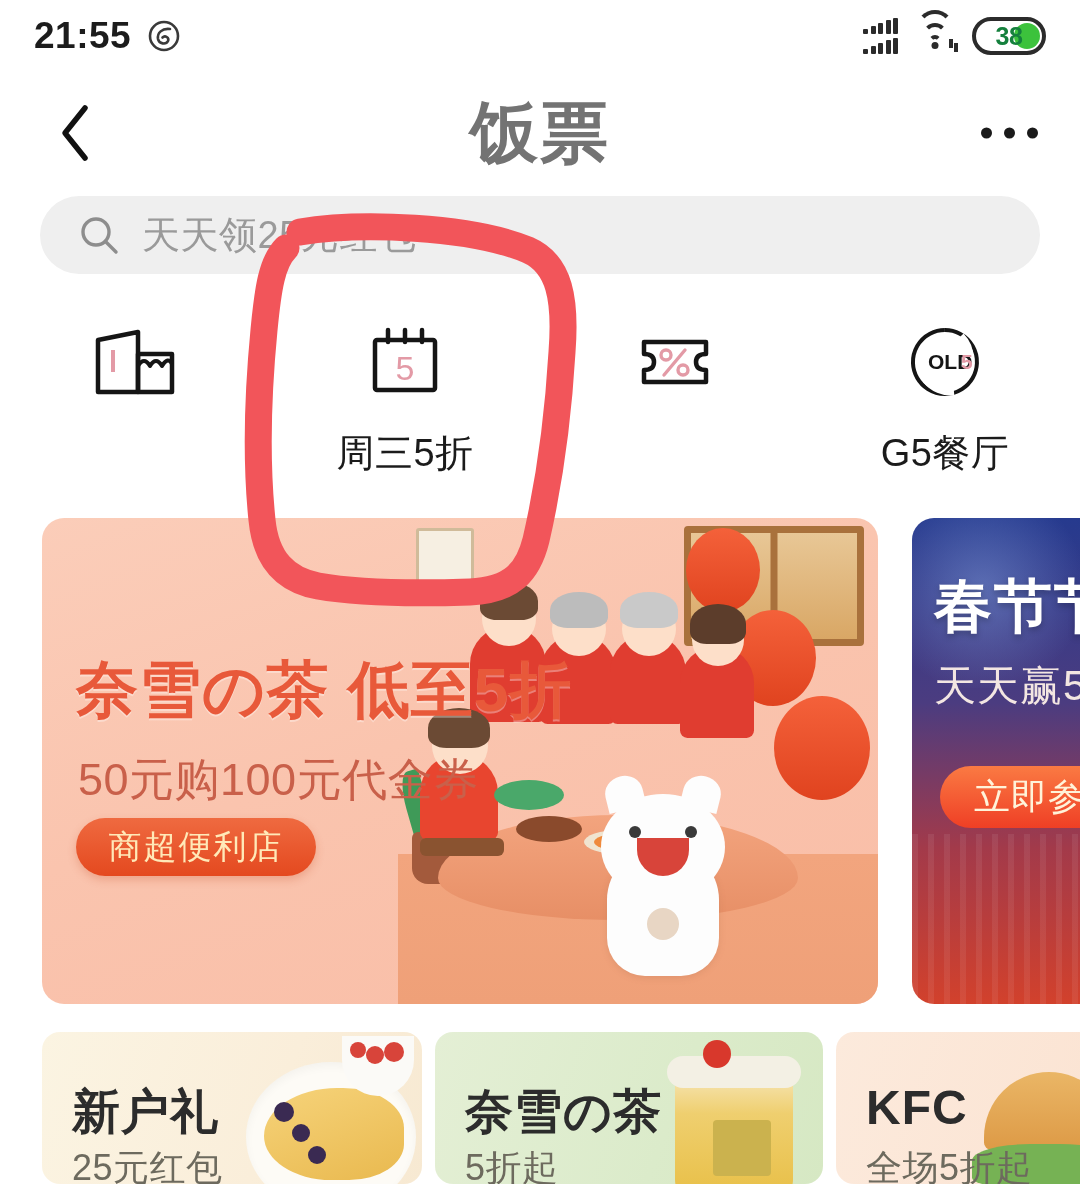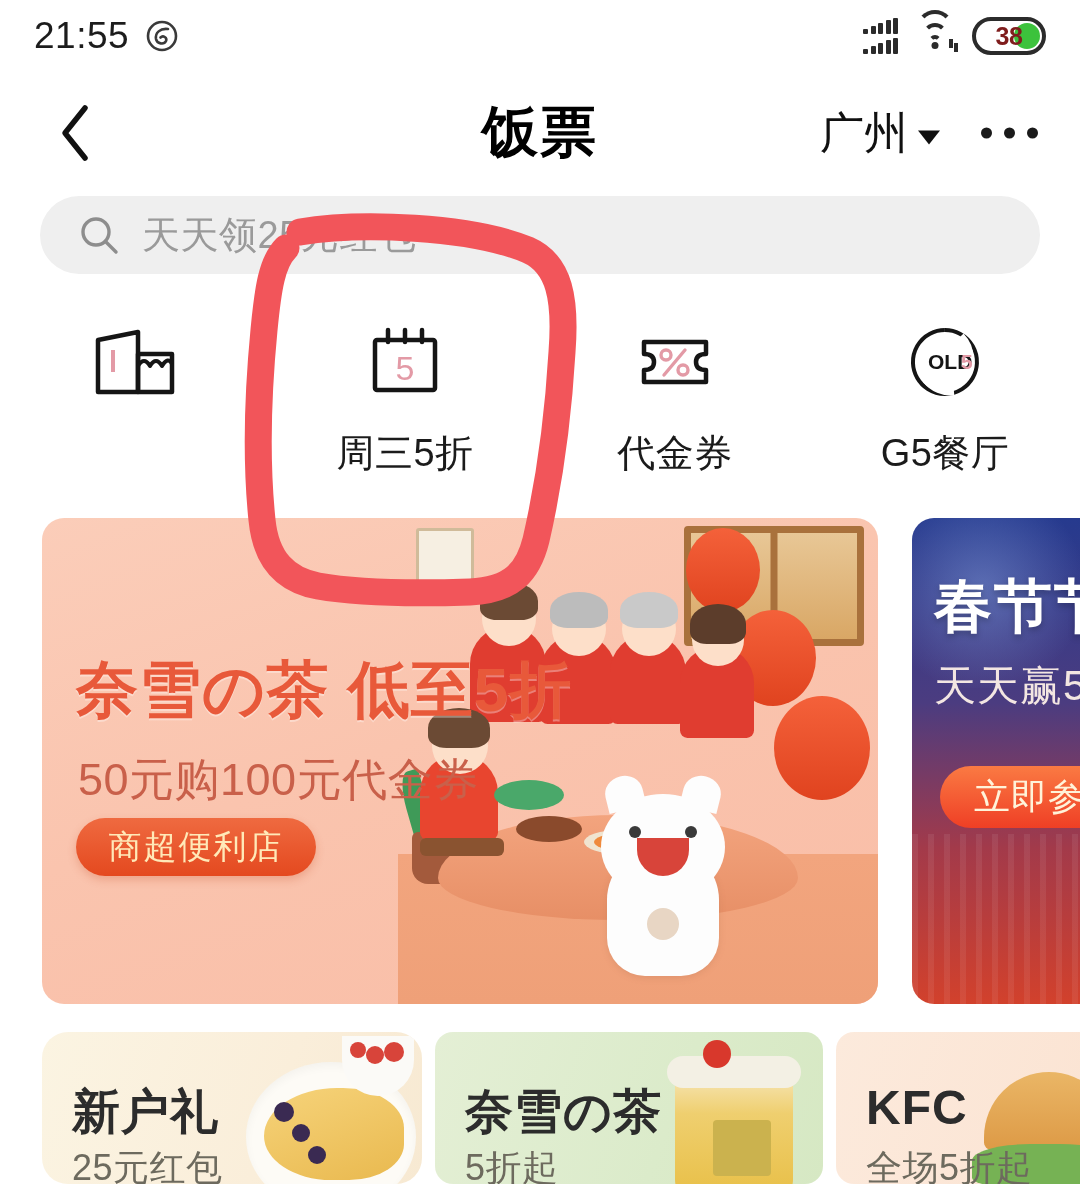--- a/index.html
+++ b/index.html
@@ -9,21 +9,21 @@
     background:#ffffff; position:relative;
   }
 
   
   .statusbar{
     position:absolute; left:0; top:0; width:1080px; height:72px;
     display:flex; align-items:center; justify-content:space-between;
     padding:0 34px;
   }
   .sb-left{ display:flex; align-items:center; gap:16px; }
-  .sb-time{ font-size:37px; color:#1c1c1c; letter-spacing:0.5px; font-weight:400; }
+  .sb-time{ font-size:37px; color:#1c1c1c; letter-spacing:0.5px; font-weight:700; }
   .sb-right{ display:flex; align-items:center; gap:17px; }
 
   .signal-dual{ display:flex; flex-direction:column; gap:4px; }
   .signal-row{ display:flex; align-items:flex-end; gap:2.5px; height:16px; }
   .signal-row i{ display:block; width:5px; background:#2b2b2b; border-radius:1px; }
   .signal-row i:nth-child(1){ height:5px; }
   .signal-row i:nth-child(2){ height:8px; }
   .signal-row i:nth-child(3){ height:11px; }
   .signal-row i:nth-child(4){ height:14px; }
   .signal-row i:nth-child(5){ height:16px; }
@@ -53,40 +53,40 @@
   .battery{
     width:74px; height:38px; border:4px solid #2b2b2b; border-radius:19px;
     display:flex; align-items:center; justify-content:center; position:relative;
     background:#fff; overflow:hidden;
   }
   .battery .fill{
     position:absolute; right:2px; top:2px; bottom:2px; width:26px;
     background:#3cc23c; border-radius:15px;
   }
   .battery .lvl{
-    position:relative; font-size:25px; font-weight:700; color:#7f1d1d;
+    position:relative; font-size:25px; font-weight:700; color:#15803d;
     letter-spacing:-0.5px; z-index:2;
   }
 
   .music-icon{ width:34px; height:34px; position:relative; }
   .music-icon svg{ display:block; }
 
   
   .header{
     position:absolute; left:0; top:78px; width:1080px; height:110px;
     display:flex; align-items:center;
   }
   .back-btn{
     position:absolute; left:45px; top:50%; transform:translateY(-50%);
     width:60px; height:70px; display:flex; align-items:center; justify-content:center;
   }
   .back-btn svg{ display:block; }
   .page-title{
     position:absolute; left:50%; top:50%; transform:translate(-50%,-50%);
-    font-size:56px; font-weight:700; color:#000000; letter-spacing:2px;
+    font-size:68px; font-weight:700; color:#737373; letter-spacing:2px;
   }
   .city-wrap{
     position:absolute; right:140px; top:50%; transform:translateY(-50%);
     display:flex; align-items:center; gap:10px;
   }
   .city-name{ font-size:44px; color:#101010; font-weight:400; }
   .caret{
     width:0; height:0; border-left:11px solid transparent;
     border-right:11px solid transparent; border-top:14px solid #101010;
     margin-top:8px;
@@ -240,21 +240,21 @@
   .cards{ position:absolute; left:0; top:1032px; width:1080px; height:152px; }
   .card{ position:absolute; top:0; height:152px; border-radius:18px; overflow:hidden; }
   .card-title{
     position:absolute; left:30px; top:48px; font-size:48px; font-weight:700;
     color:#2c2c2c; letter-spacing:1px; white-space:nowrap;
   }
   .card-sub{
     position:absolute; left:30px; top:112px; font-size:36px;
     color:#6b6b6b; letter-spacing:0.5px; white-space:nowrap;
   }
-  .card1{ left:42px; width:380px; background:linear-gradient(110deg,#fbf4e2 0%,#faeeda 60%,#f7e9d2 100%);border-radius:26px; }
+  .card1{ left:42px; width:380px; background:linear-gradient(110deg,#fbf4e2 0%,#faeeda 60%,#f7e9d2 100%); }
   .card2{ left:435px; width:388px; background:linear-gradient(110deg,#e4efd5 0%,#dbebca 60%,#d6e8c3 100%); }
   .card3{ left:836px; width:268px; background:linear-gradient(110deg,#fceadc 0%,#fbe3d2 100%); }
   .card1 .card-sub, .card2 .card-sub, .card3 .card-sub{ color:#6d6a5e; }
 
   .card-img{ position:absolute; right:0; top:0; height:152px; }
   .food-plate{
     position:absolute; right:6px; top:30px; width:170px; height:150px;
     background:#fdfbf6; border-radius:50%;
     box-shadow:inset 0 4px 10px rgba(0,0,0,0.04);
   }
@@ -348,24 +348,20 @@
   </div>
 </div>
 
 <div class="header">
   <div class="back-btn">
     <svg width="34" height="58" viewBox="0 0 34 58">
       <path d="M27 4 L7 29 L27 54" fill="none" stroke="#111" stroke-width="5.5" stroke-linecap="round" stroke-linejoin="round"></path>
     </svg>
   </div>
   <div class="page-title">饭票</div>
-  <div class="city-wrap">
-    <span class="city-name">广州</span>
-    <span class="caret"></span>
-  </div>
   <div class="more-btn">
     <i></i>
       <i></i>
       <i></i>
   </div>
 </div>
 
 <div class="searchbar">
   <span class="search-icon">
     <svg width="42" height="42" viewBox="0 0 42 42">
@@ -404,21 +400,20 @@
 
   <div class="cat">
     <span class="cat-icon">
       <svg width="94" height="80" viewBox="0 0 94 80">
         <path d="M16 20 L78 20 L78 32 Q68 32 68 40 Q68 48 78 48 L78 60 L16 60 L16 48 Q26 48 26 40 Q26 32 16 32 Z" fill="none" stroke="#151515" stroke-width="4.5" stroke-linejoin="round"></path>
         <circle cx="38" cy="33" r="5" fill="none" stroke="#e39aa6" stroke-width="3.4"></circle>
         <circle cx="55" cy="48" r="5" fill="none" stroke="#e39aa6" stroke-width="3.4"></circle>
         <line x1="57" y1="28" x2="36" y2="53" stroke="#e39aa6" stroke-width="3.4" stroke-linecap="round"></line>
       </svg>
     </span>
-    <span class="cat-label">代金券</span>
   </div>
 
   <div class="cat">
     <span class="cat-icon">
       <svg width="94" height="80" viewBox="0 0 94 80">
         <path d="M47 8 A32 32 0 1 1 46.9 8" fill="none" stroke="#151515" stroke-width="4"></path>
         <path d="M63 14 A32 32 0 0 1 72 36" fill="none" stroke="#ffffff" stroke-width="7"></path>
         <path d="M28 58 A32 32 0 0 0 56 70" fill="none" stroke="#ffffff" stroke-width="7"></path>
         <text x="30" y="47" font-size="21" font-family="Liberation Sans, sans-serif" fill="#151515" font-weight="600">OLD</text>
         <text x="63" y="47" font-size="21" font-family="Liberation Sans, sans-serif" fill="#e39aa6" font-weight="600">5</text>

